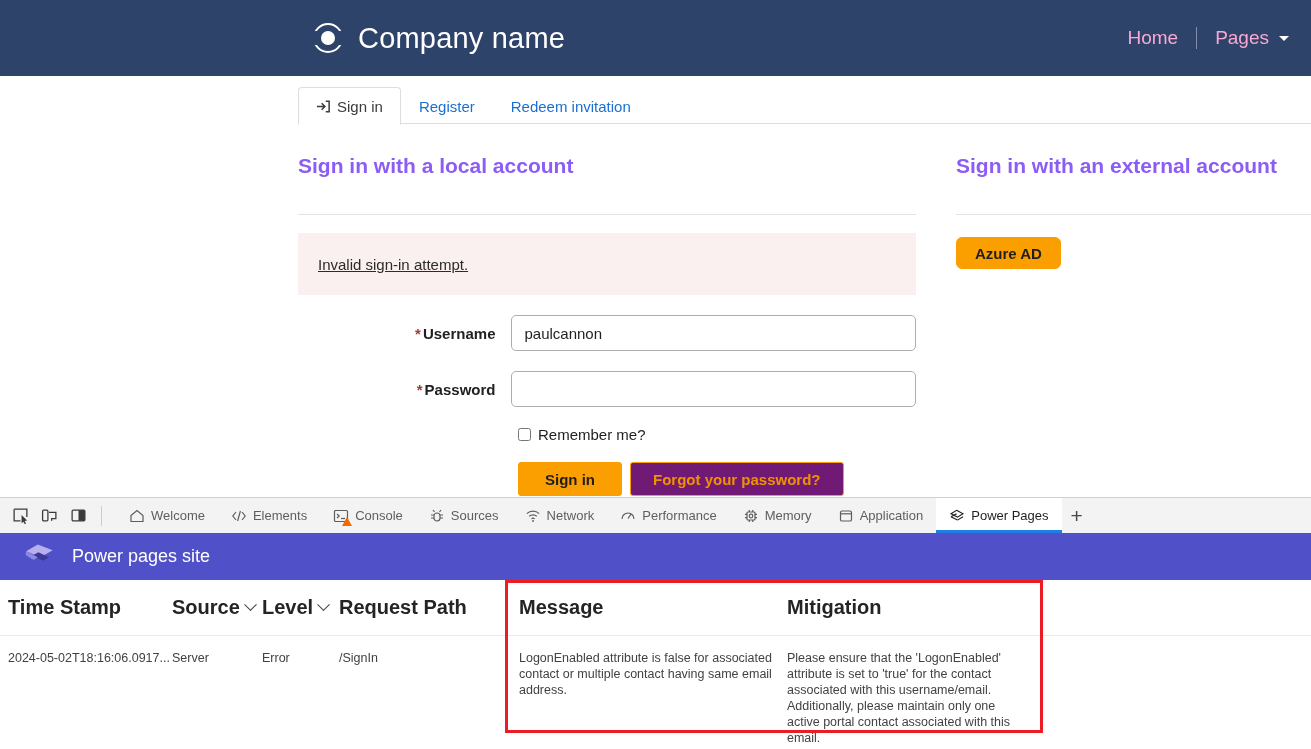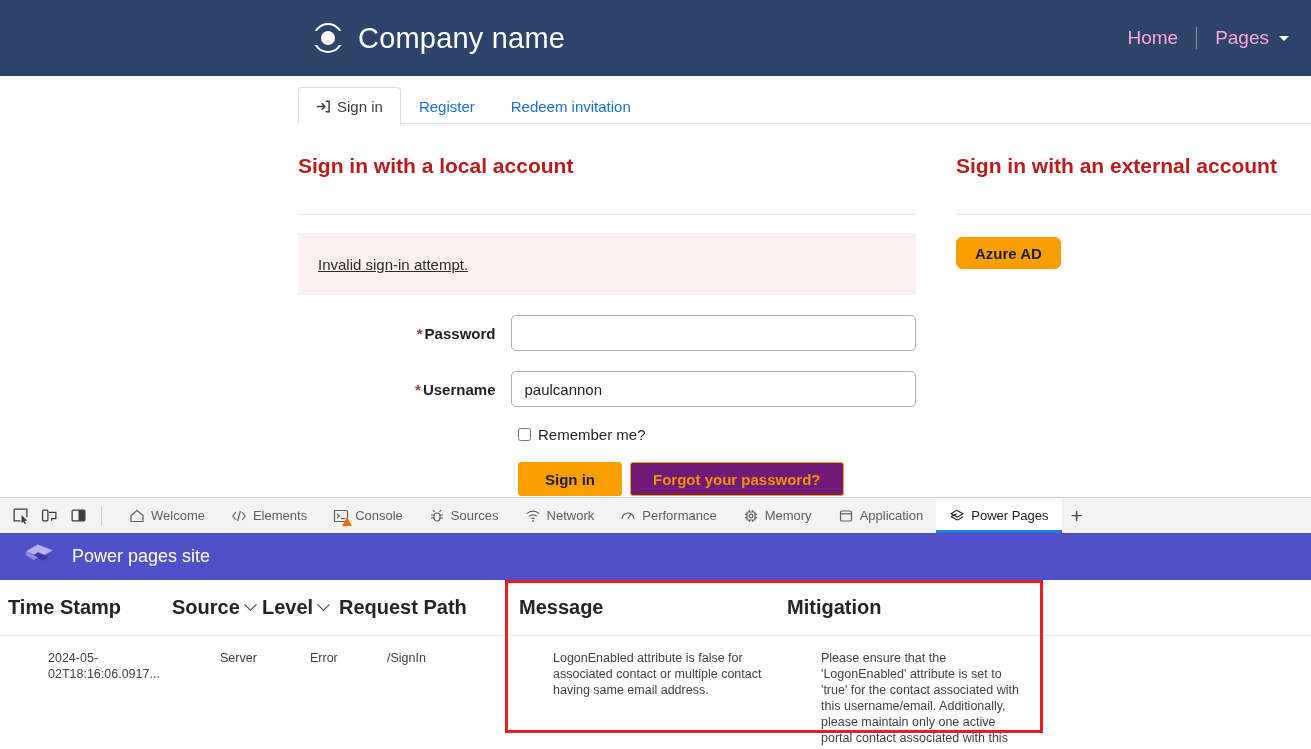--- a/index.html
+++ b/index.html
@@ -140,21 +140,21 @@
   .content {
     display: flex;
     padding-left: 298px;
   }
   .col-local { width: 638px; padding-right: 20px;}
   .col-external { flex: 1; padding-left: 20px; }
 
   .sec-title {
     font-size: 21px;
     font-weight: bold;
-    color: #b91c1c;
+    color: #8b5cf6;
     margin: 30px 0 0 0;
   }
   .sec-rule {
     height: 1px;
     background: #e4e4e4;
     margin-top: 36px;
   }
   .col-external .sec-rule { margin-right: -20px; }
 
   .alert {
@@ -379,21 +379,20 @@
     color: #242424;
     display: flex;
     align-items: center;
     gap: 6px;
   }
   .log-row > div {
     font-size: 12.5px;
     color: #424242;
     line-height: 16px;
     padding-top: 14px;
-    padding-left: 48px;
   }
   .log-row { padding-bottom: 12px; }
   .chev {
     display: inline-block;
     width: 9px; height: 9px;
     border-right: 1.6px solid #444;
     border-bottom: 1.6px solid #444;
     transform: rotate(45deg) translate(-2px,-2px);
     cursor: pointer;
   }
@@ -452,30 +451,30 @@
     <div class="col-local">
       <div class="sec-title">Sign in with a local account</div>
       <div class="sec-rule"></div>
 
       <div class="alert">
         <a>Invalid sign-in attempt.</a>
       </div>
 
       <div class="form-row">
         <div class="form-label">
+          <span class="req">*</span><span>Username</span>
+        </div>
+        <input class="form-input" type="text" value="paulcannon" style="">
+      </div>
+
+      <div class="form-row">
+        <div class="form-label">
           <span class="req">*</span><span>Password</span>
         </div>
         <input class="form-input" type="password" value="" style="">
-      </div>
-
-      <div class="form-row">
-        <div class="form-label">
-          <span class="req">*</span><span>Username</span>
-        </div>
-        <input class="form-input" type="text" value="paulcannon" style="">
       </div>
 
       <div class="remember-row">
         <input type="checkbox" id="rm" style="">
         <label for="rm">Remember me?</label>
       </div>
 
       <div class="btn-row">
         <button class="btn-primary">Sign in</button>
         <button class="btn-outline">Forgot your password?</button>

